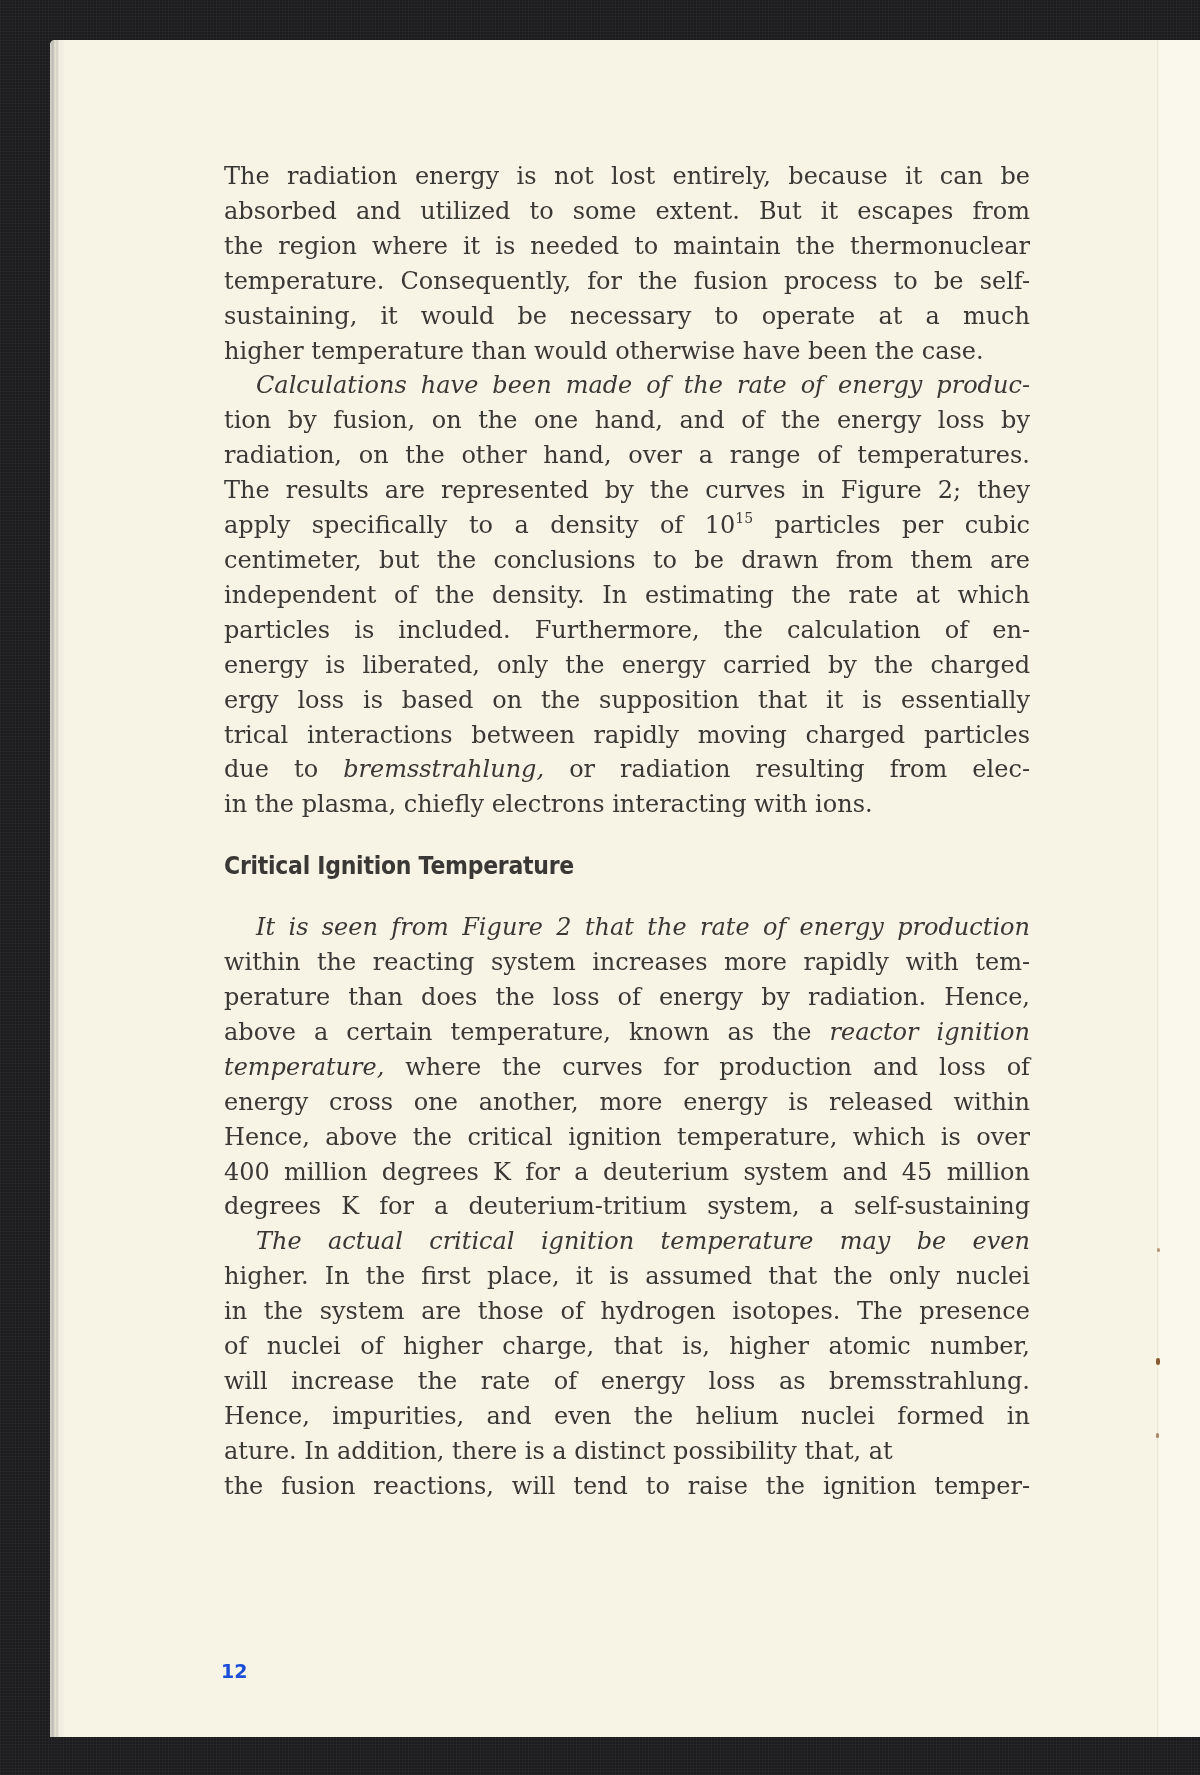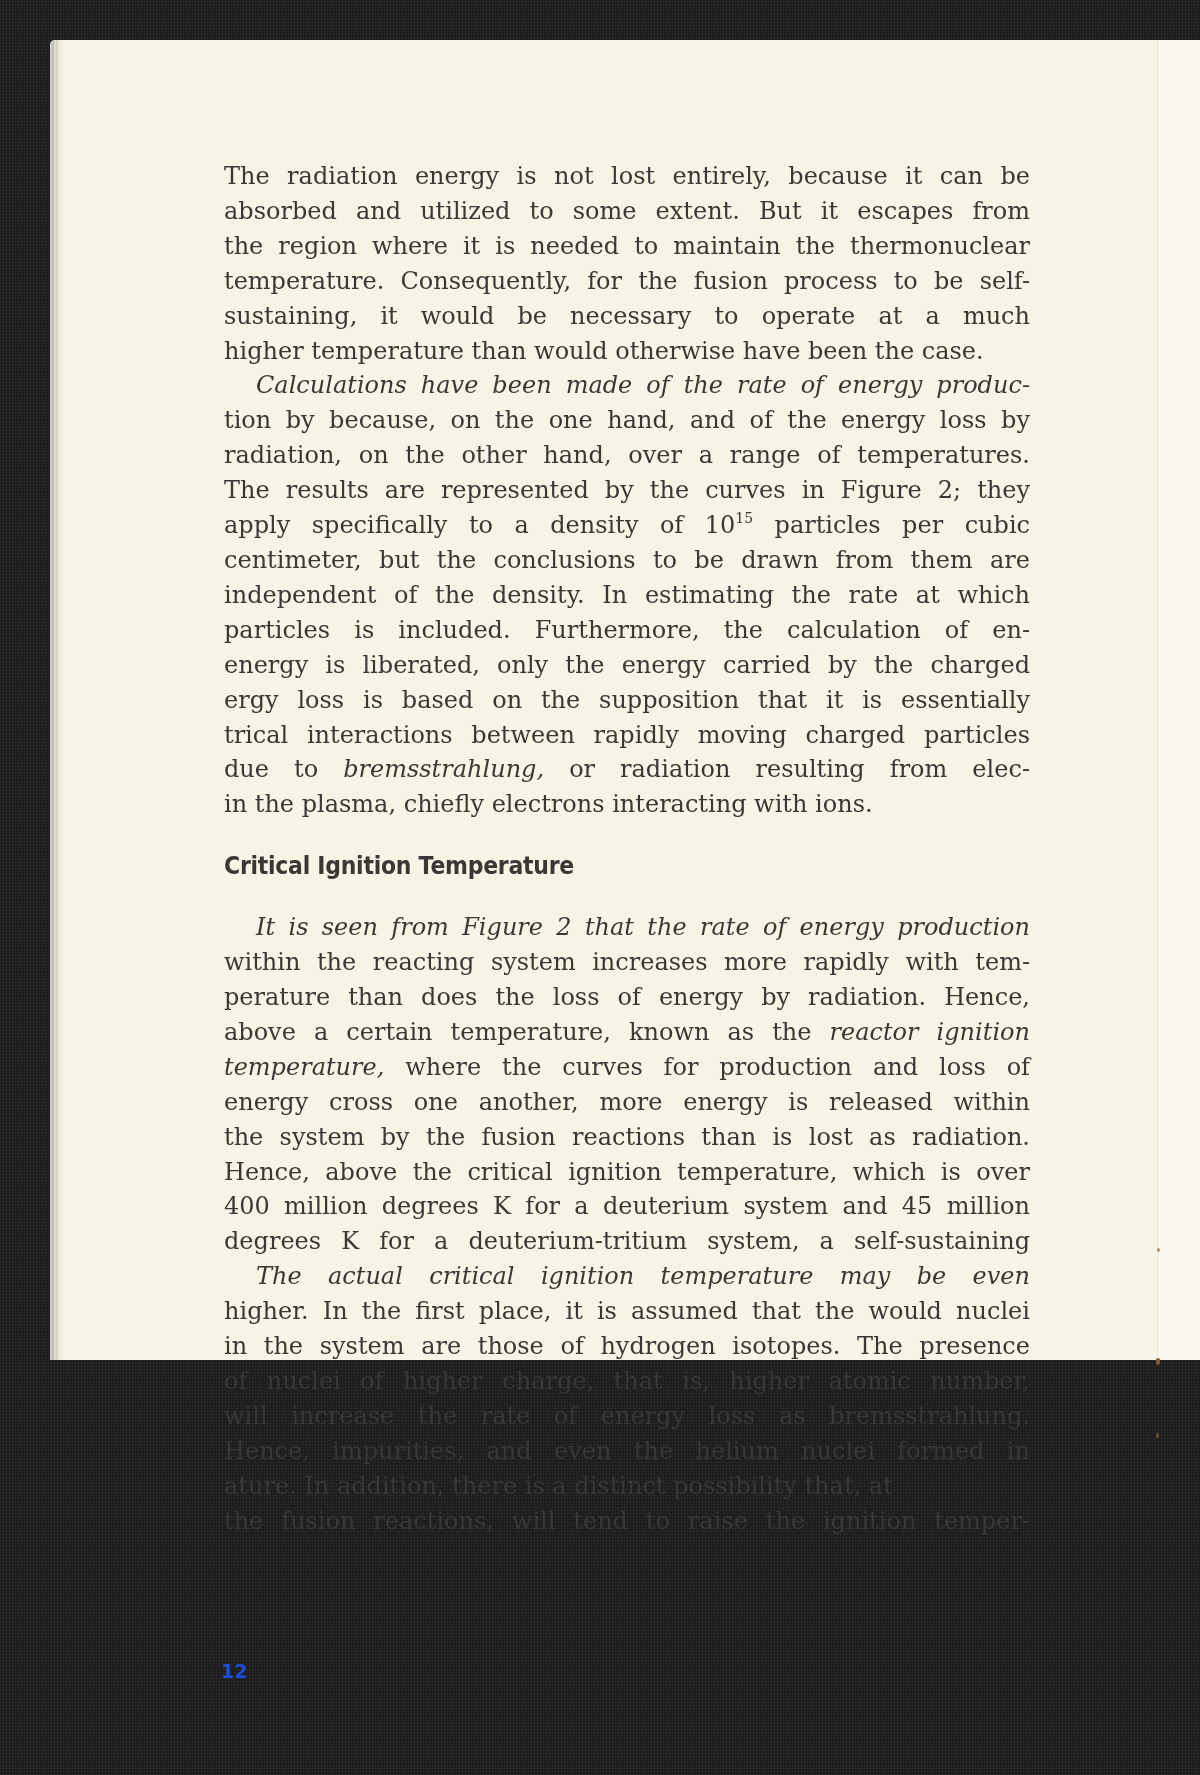--- a/index.html
+++ b/index.html
@@ -6,21 +6,21 @@
   body {
     width: 1200px; height: 1775px; overflow: hidden;
     background: #1c1b1d;
     background-image:
       repeating-linear-gradient(0deg, rgba(255,255,255,0.03) 0 1px, transparent 1px 3px),
       repeating-linear-gradient(90deg, rgba(255,255,255,0.03) 0 1px, transparent 1px 3px);
     position: relative;
     font-family: "DejaVu Serif", "Liberation Serif", serif;
   }
   .page {
-    position: absolute; left: 50px; top: 40px; width: 1150px; height: 1320px;
+    position: absolute; left: 50px; top: 40px; width: 1150px; height: 1697px;
     background: #f7f4e6;
     border-top-left-radius: 5px;
   }
   .page-edge {
     position: absolute; left: 0; top: 0; bottom: 0; width: 14px;
     background: linear-gradient(90deg, #d9d6cc 0, #b8b7b2 3px, #e8e5d8 5px, #d0cec4 7px, #efece0 9px, #f3f0e3 14px);
     border-top-left-radius: 5px;
   }
   .gutter {
     position: absolute; left: 1107px; top: 0; bottom: 0; width: 2px;
@@ -71,49 +71,48 @@
     <div id="p0" class="para">
         <span class="line">The radiation energy is not lost entirely, because it can be</span>
         <span class="line">absorbed and utilized to some extent. But it escapes from</span>
         <span class="line">the region where it is needed to maintain the thermonuclear</span>
         <span class="line">temperature. Consequently, for the fusion process to be self-</span>
         <span class="line">sustaining, it would be necessary to operate at a much</span>
         <span class="line last">higher temperature than would otherwise have been the case.</span>
       </div>
     <div id="p1" class="para">
         <span class="line indent">Calculations have been made of the rate of energy produc-</span>
-        <span class="line">tion by because, on the one hand, and of the energy loss by</span>
+        <span class="line">tion by fusion, on the one hand, and of the energy loss by</span>
         <span class="line">radiation, on the other hand, over a range of temperatures.</span>
         <span class="line">The results are represented by the curves in Figure 2; they</span>
         <span class="line">apply specifically to a density of 10<sup>15</sup> particles per cubic</span>
         <span class="line">centimeter, but the conclusions to be drawn from them are</span>
         <span class="line">independent of the density. In estimating the rate at which</span>
         <span class="line">particles is included. Furthermore, the calculation of en-</span>
         <span class="line">energy is liberated, only the energy carried by the charged</span>
         <span class="line">ergy loss is based on the supposition that it is essentially</span>
         <span class="line">trical interactions between rapidly moving charged particles</span>
         <span class="line">due to <em>bremsstrahlung,</em> or radiation resulting from elec-</span>
         <span class="line last">in the plasma, chiefly electrons interacting with ions.</span>
       </div>
     <div class="heading">Critical Ignition Temperature</div>
     <div id="p2" class="para">
         <span class="line indent">It is seen from Figure 2 that the rate of energy production</span>
         <span class="line">within the reacting system increases more rapidly with tem-</span>
         <span class="line">perature than does the loss of energy by radiation. Hence,</span>
         <span class="line">above a certain temperature, known as the <em>reactor ignition</em></span>
         <span class="line"><em>temperature,</em> where the curves for production and loss of</span>
         <span class="line">energy cross one another, more energy is released within</span>
-        <span class="line">the system by the fusion reactions than is lost as radiation.</span>
         <span class="line">Hence, above the critical ignition temperature, which is over</span>
         <span class="line">400 million degrees K for a deuterium system and 45 million</span>
         <span class="line">degrees K for a deuterium-tritium system, a self-sustaining</span>
       </div>
     <div id="p3" class="para">
         <span class="line indent">The actual critical ignition temperature may be even</span>
-        <span class="line">higher. In the first place, it is assumed that the would nuclei</span>
+        <span class="line">higher. In the first place, it is assumed that the only nuclei</span>
         <span class="line">in the system are those of hydrogen isotopes. The presence</span>
         <span class="line">of nuclei of higher charge, that is, higher atomic number,</span>
         <span class="line">will increase the rate of energy loss as bremsstrahlung.</span>
         <span class="line">Hence, impurities, and even the helium nuclei formed in</span>
         <span class="line last">ature. In addition, there is a distinct possibility that, at</span>
         <span class="line">the fusion reactions, will tend to raise the ignition temper-</span>
       </div>
   </div>
 
   <div class="page-number">12</div>

